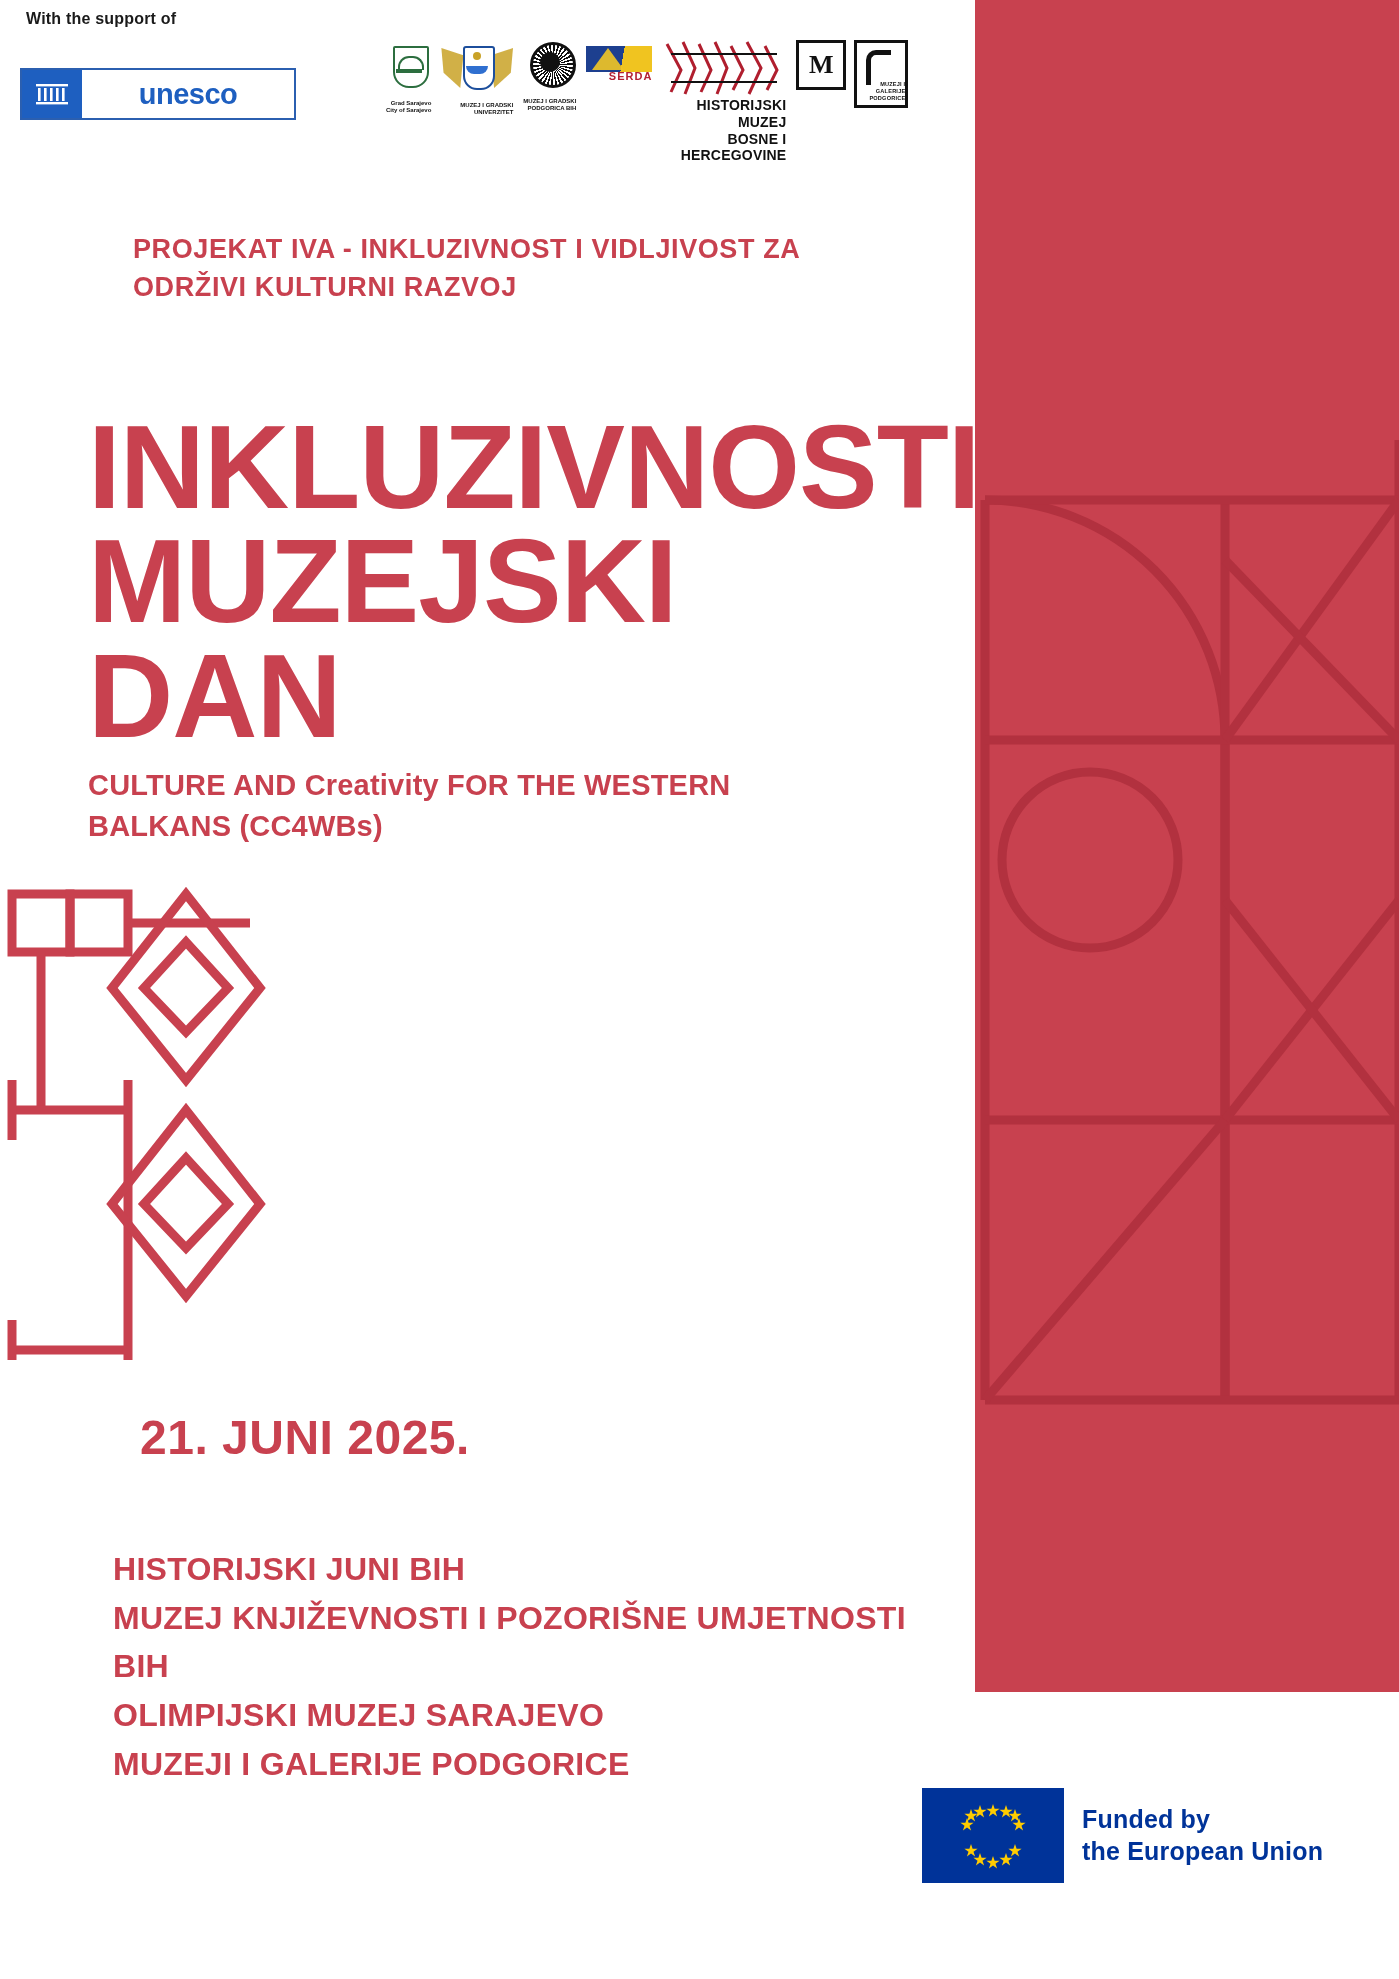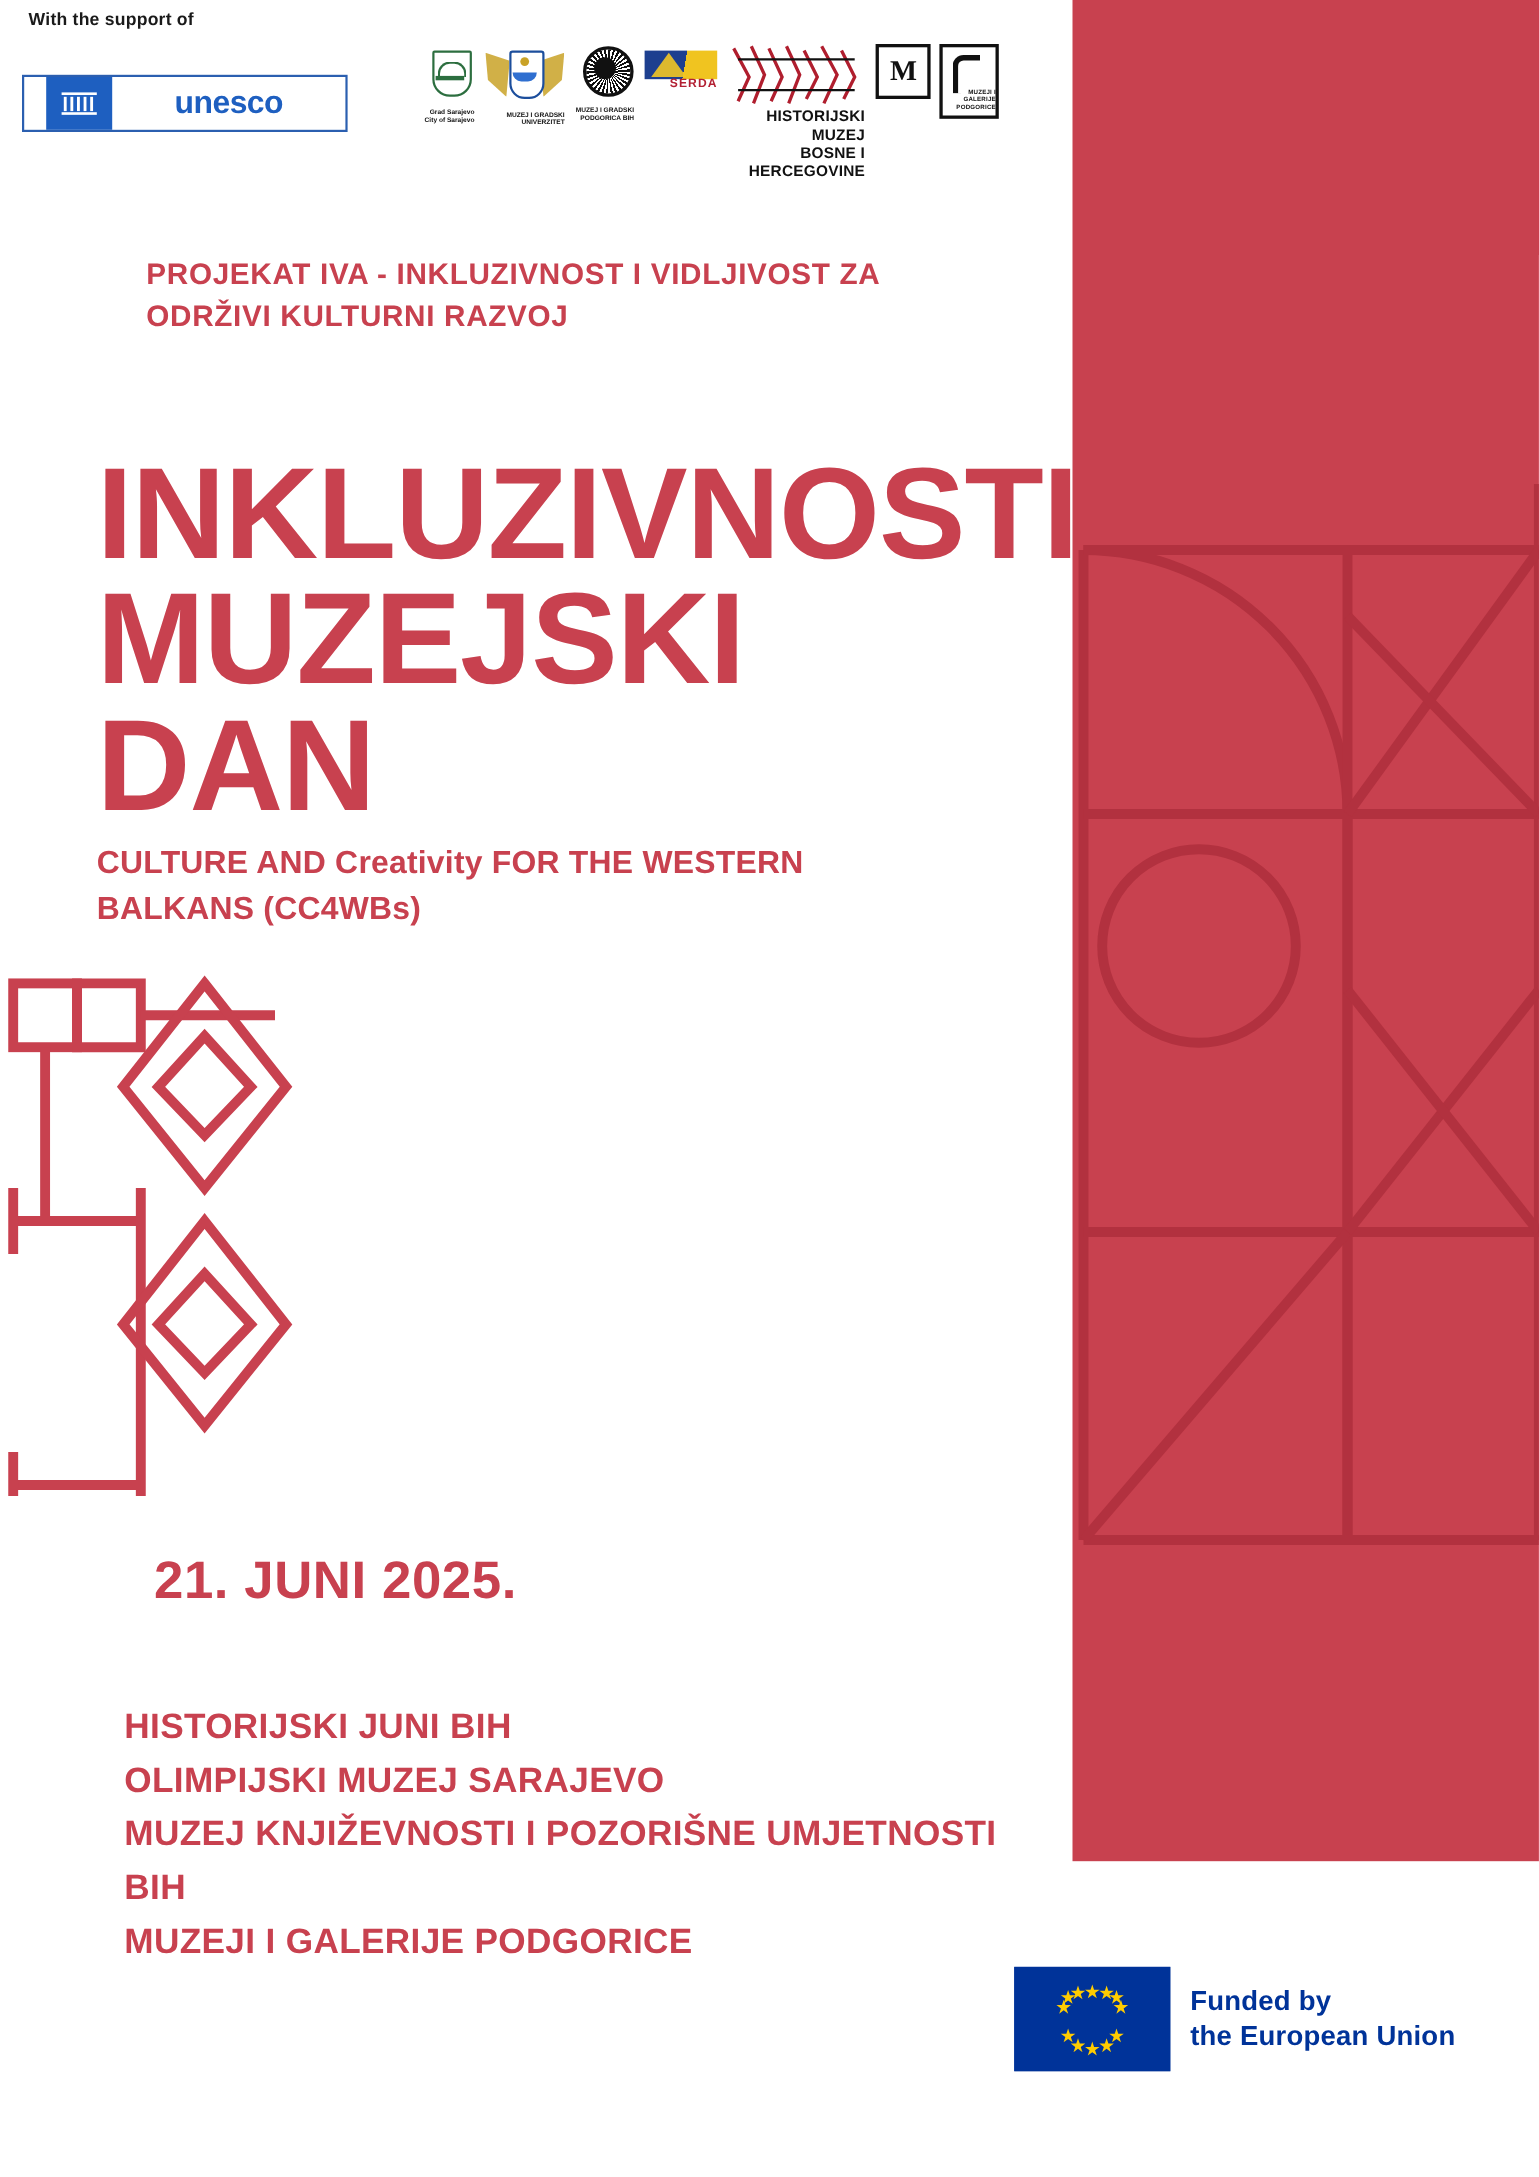--- a/index.html
+++ b/index.html
@@ -44,21 +44,20 @@
   .unesco-box {
     position: absolute;
     left: 20px;
     top: 68px;
     width: 272px;
     height: 48px;
     border: 2px solid #2b5fb0;
     background: #ffffff;
     display: flex;
     align-items: center;
-    padding-left: 20px;
   }
   .unesco-blue {
     width: 60px;
     height: 100%;
     background: #1e5fc0;
     display: flex;
     align-items: center;
     justify-content: center;
   }
   .unesco-temple {
@@ -453,22 +452,22 @@
         <line x1="12" y1="470" x2="128" y2="470"></line>
         <line x1="12" y1="440" x2="12" y2="480"></line>
       </g>
     </svg>
   </div>
 
   <div class="date">21. JUNI 2025.</div>
 
   <div class="venues">
     <div>HISTORIJSKI JUNI BIH</div>
+    <div>MUZEJ KNJIŽEVNOSTI I POZORIŠNE UMJETNOSTI BIH</div>
     <div>OLIMPIJSKI MUZEJ SARAJEVO</div>
-    <div>MUZEJ KNJIŽEVNOSTI I POZORIŠNE UMJETNOSTI BIH</div>
     <div>MUZEJI I GALERIJE PODGORICE</div>
   </div>
 
   <div class="eu-badge">
     <div class="eu-flag">
       <svg width="142" height="95" viewBox="0 0 142 95" aria-hidden="true">
         <rect x="0" y="0" width="142" height="95" fill="#003399"></rect>
         <g fill="#FFCC00">
           <polygon points="71,25 72.6,29.8 77.6,29.8 73.5,32.8 75.1,37.6 71,34.6 66.9,37.6 68.5,32.8 64.4,29.8 69.4,29.8" transform="translate(0,-9)"></polygon>
           <polygon points="71,25 72.6,29.8 77.6,29.8 73.5,32.8 75.1,37.6 71,34.6 66.9,37.6 68.5,32.8 64.4,29.8 69.4,29.8" transform="translate(0,43)"></polygon>

